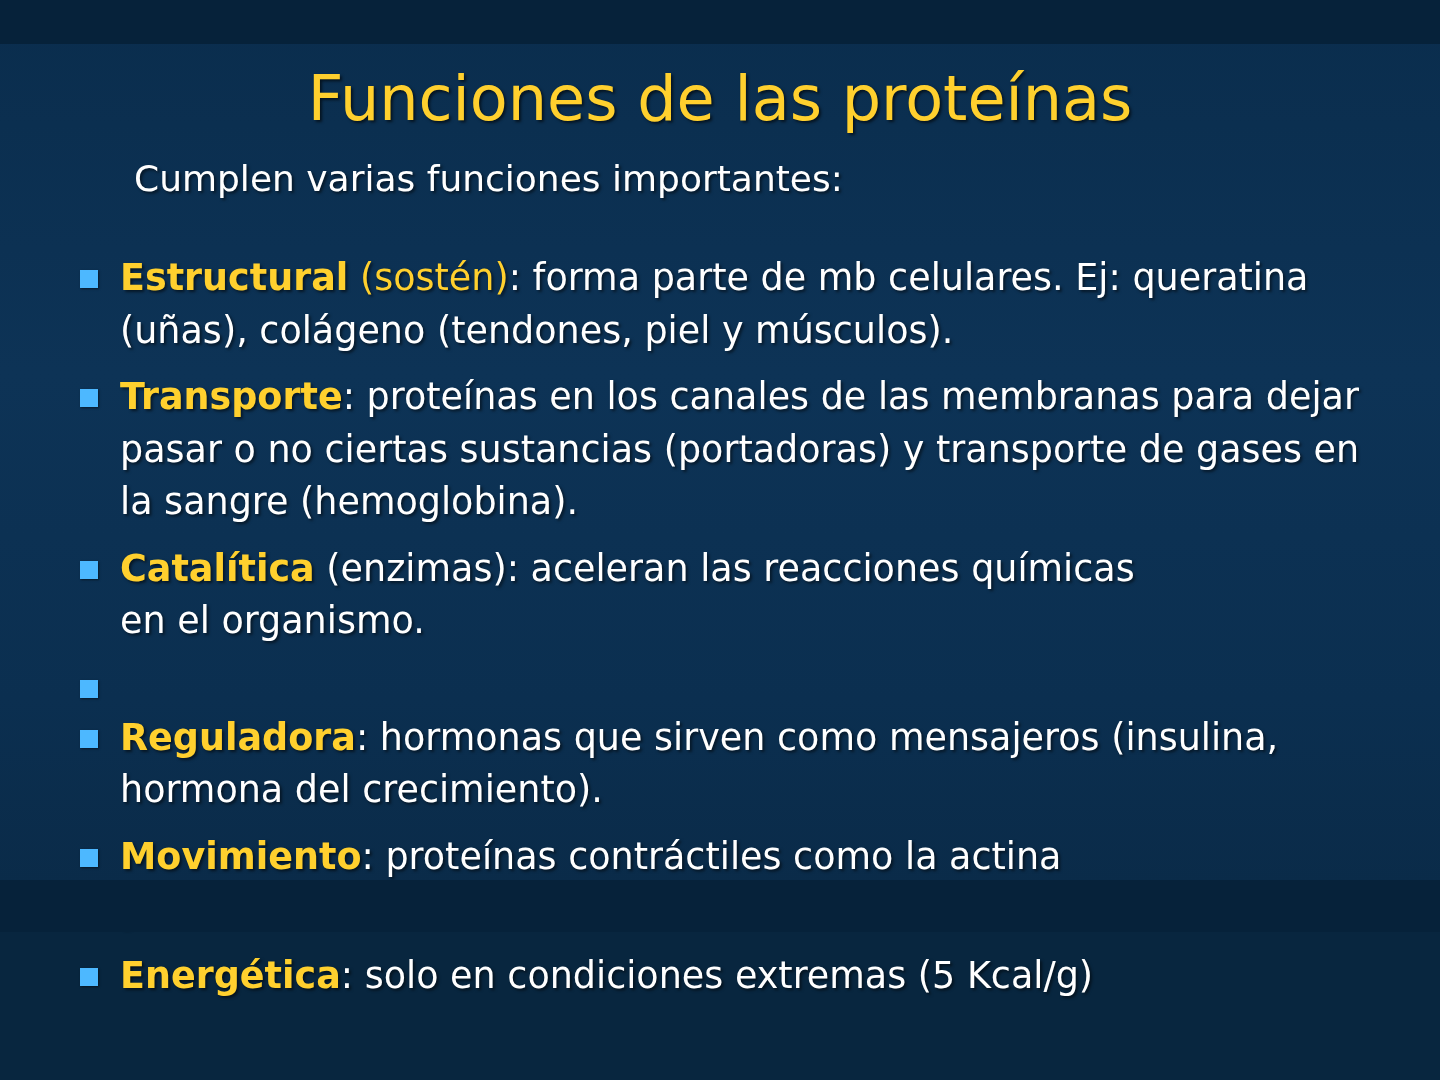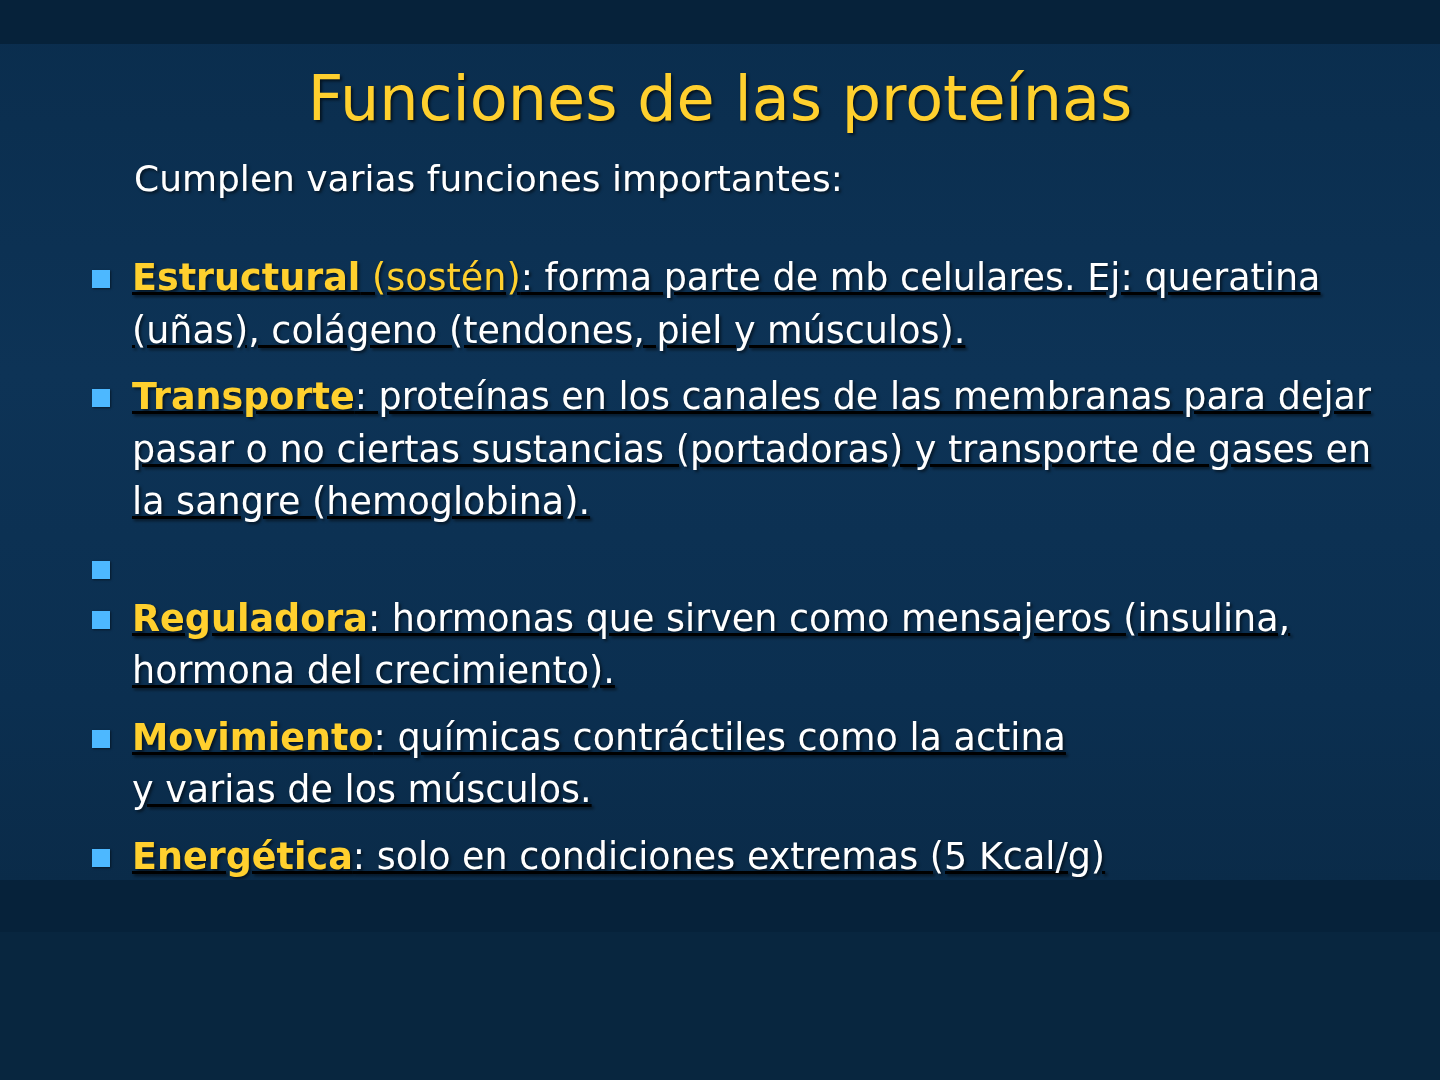--- a/index.html
+++ b/index.html
@@ -51,23 +51,22 @@
     top: 158px;
     left: 86px;
     color: #ffffff;
     font-size: 36px;
     text-shadow: 2px 2px 3px rgba(0,0,0,0.55);
     margin-left: 48px;
   }
   .bullets {
     position: absolute;
     top: 252px;
-    left: 92px;
+    left: 80px;
     width: 1300px;
-    text-decoration: underline;
   }
   .bullet-row {
     display: flex;
     align-items: flex-start;
     margin-bottom: 14px;
   }
   .marker {
     flex: 0 0 auto;
     width: 18px;
     height: 18px;
@@ -110,33 +109,37 @@
     <div class="bullet-row">
       <span class="marker"></span>
       <div class="bullet-text"><span class="kw">Estructural</span><span class="kw-light"> (sostén)</span><span>: forma parte de mb celulares. Ej: queratina (uñas), colágeno (tendones, piel y músculos).</span></div>
     </div>
 
     <div class="bullet-row">
       <span class="marker"></span>
       <div class="bullet-text"><span class="kw">Transporte</span><span>: proteínas en los canales de las membranas para dejar pasar o no ciertas sustancias (portadoras) y transporte de gases en la sangre (hemoglobina).</span></div>
     </div>
 
+    <div class="bullet-row">
+      <span class="marker"></span>
+      <div class="bullet-text"><span class="kw">Catalítica</span><span> (enzimas): aceleran las reacciones químicas</span><br><span class="cont">en el organismo.</span></div>
+    </div>
 
     <div class="bullet-row">
       <span class="marker"></span>
     </div>
 
     <div class="bullet-row">
       <span class="marker"></span>
       <div class="bullet-text"><span class="kw">Reguladora</span><span>: hormonas que sirven como mensajeros (insulina, hormona del crecimiento).</span></div>
     </div>
 
     <div class="bullet-row">
       <span class="marker"></span>
-      <div class="bullet-text"><span class="kw">Movimiento</span><span>: químicas contráctiles como la actina</span><br><span class="cont">y varias de los músculos.</span></div>
+      <div class="bullet-text"><span class="kw">Movimiento</span><span>: proteínas contráctiles como la actina</span><br><span class="cont">y varias de los músculos.</span></div>
     </div>
 
     <div class="bullet-row">
       <span class="marker"></span>
       <div class="bullet-text"><span class="kw">Energética</span><span>: solo en condiciones extremas (5 Kcal/g)</span></div>
     </div>
 
   </div>
 
   <div class="bottom-band"></div>

